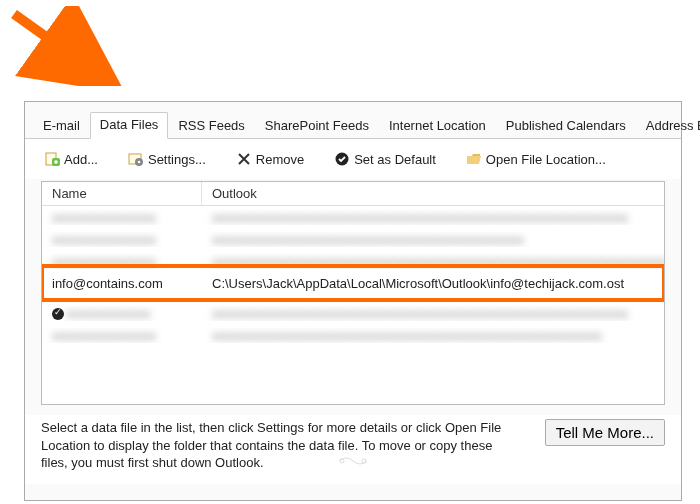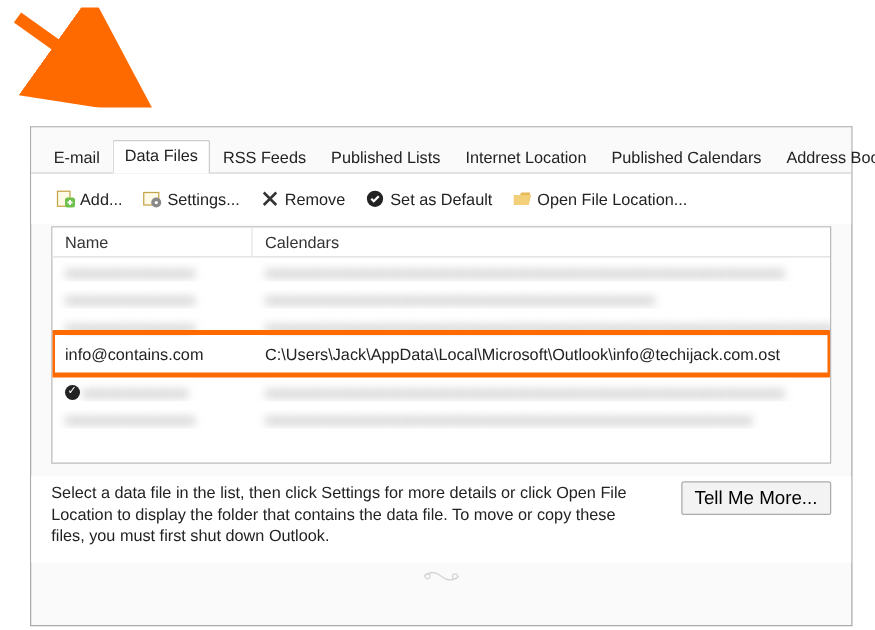--- a/index.html
+++ b/index.html
@@ -50,38 +50,38 @@
   }
   .tab.active {
     border-color: #ccc;
     border-bottom: 1px solid #fff;
     background: #fff;
     border-radius: 2px 2px 0 0;
   }
   .toolbar {
     display: flex;
     align-items: center;
-    gap: 10px;
+    gap: 24px;
     padding: 10px 16px 10px 16px;
     background: #fff;
   }
   .tb-btn {
     display: inline-flex;
     align-items: center;
     gap: 4px;
     padding: 2px 3px;
     cursor: pointer;
     font-size: 13px;
   }
   .tb-btn .ico { width: 16px; height: 16px; display: inline-flex; align-items:center; justify-content:center; }
   .list-frame {
     margin: 2px 16px 10px 16px;
     border: 1px solid #bbb;
     background: #fff;
-    height: 190px;
+    height: 224px;
     overflow: hidden;
     position: relative;
   }
   .list-head {
     display: flex;
     border-bottom: 1px solid #ddd;
     font-size: 13px;
     color: #333;
     background: #fff;
   }
@@ -153,21 +153,21 @@
   </defs>
   <line x1="8" y1="8" x2="95" y2="70" stroke="#ff6a00" stroke-width="10" marker-end="url(#ah)"></line>
 </svg>
 
 <div class="dialog">
 
   <div class="tabs">
     <div class="tab">E-mail</div>
     <div class="tab active">Data Files</div>
     <div class="tab">RSS Feeds</div>
-    <div class="tab">Published Lists</div>
+    <div class="tab">SharePoint Feeds</div>
     <div class="tab">Internet Location</div>
     <div class="tab">Published Calendars</div>
     <div class="tab">Address Books</div>
   </div>
 
   <div class="toolbar">
     <span class="tb-btn">
       <span class="ico">
         <svg width="16" height="16">
             <rect x="2" y="2" width="10" height="12" fill="#fffbe6" stroke="#c7a44a"></rect>
@@ -211,21 +211,21 @@
             <path d="M1 5h14l-2 8H1z" fill="#f4cf7a"></path>
           </svg>
       </span>
       <span>Open File Location...</span>
     </span>
   </div>
 
   <div class="list-frame">
     <div class="list-head">
       <div class="col-name">Name</div>
-      <div class="col-loc">Calendars</div>
+      <div class="col-loc">Outlook</div>
     </div>
     <div class="rows">
       <div class="row">
         <div class="c1 blur">xxxxxxxxxxxxxxxx</div>
         <div class="c2 blur">xxxxxxxxxxxxxxxxxxxxxxxxxxxxxxxxxxxxxxxxxxxxxxxxxxxxxxxxxxxxxxxx</div>
       </div>
       <div class="row">
         <div class="c1 blur">xxxxxxxxxxxxxxxx</div>
         <div class="c2 blur">xxxxxxxxxxxxxxxxxxxxxxxxxxxxxxxxxxxxxxxxxxxxxxxx</div>
       </div>

